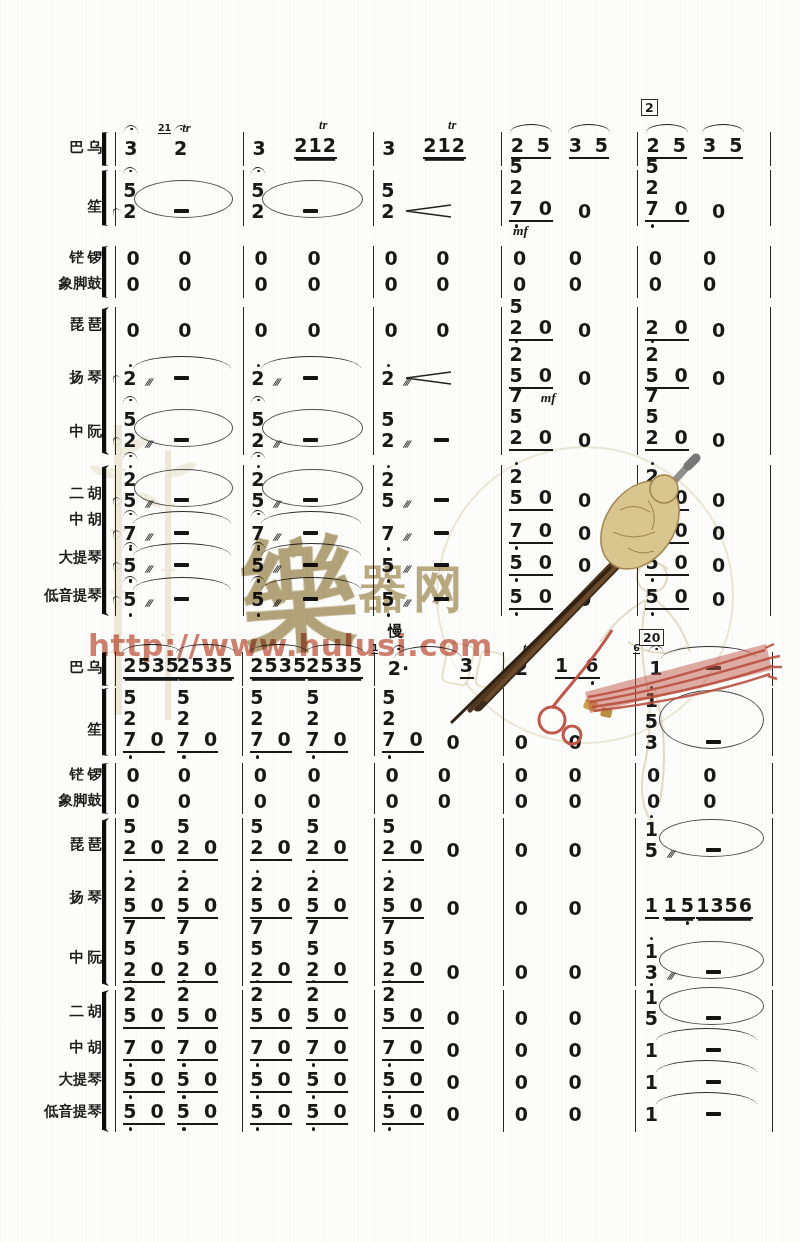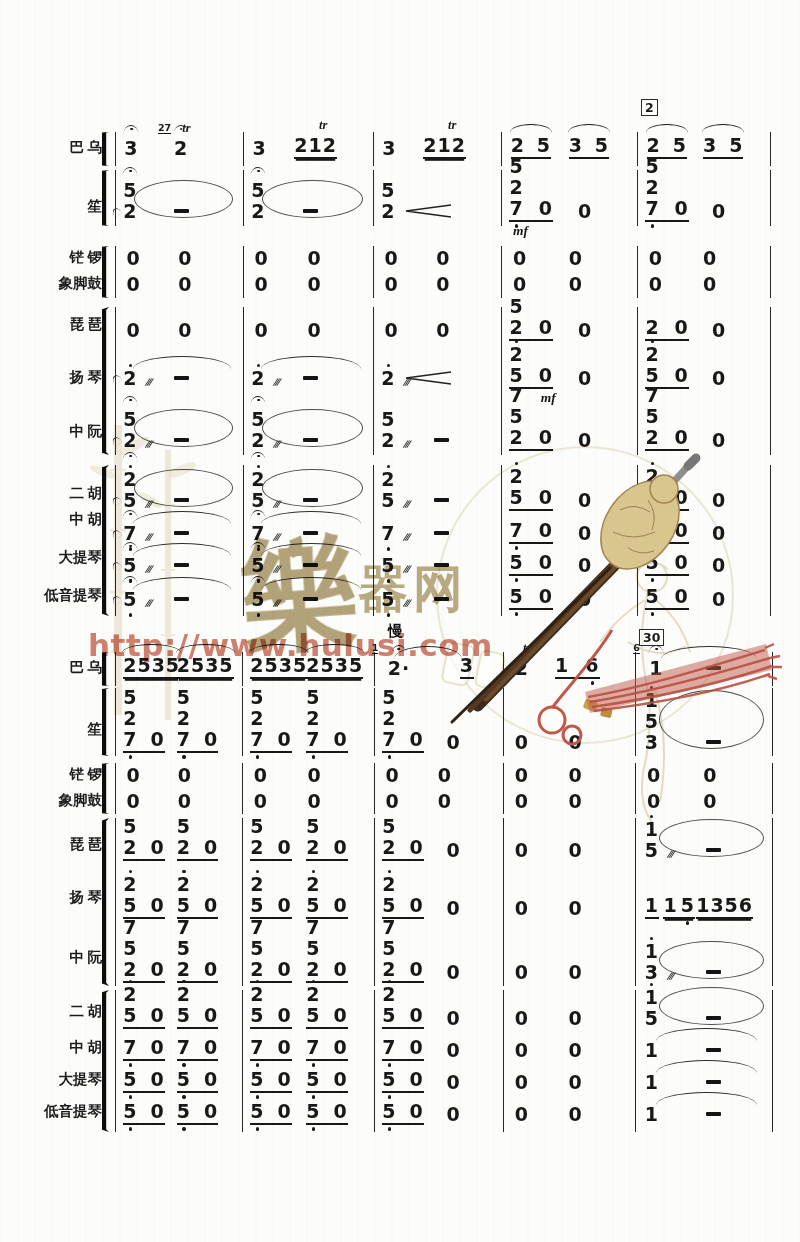--- a/index.html
+++ b/index.html
@@ -132,21 +132,21 @@
         <div class="bar" style="left: 501px; top: 465px; height: 151px;"></div>
         <div class="bar" style="left: 637px; top: 465px; height: 151px;"></div>
         <div class="bar" style="left: 770px; top: 465px; height: 151px;"></div>
         <div class="brk" style="top: 465px; height: 151px;"></div>
         <div class="lbl" style="top: 138px;">巴 乌</div>
         <div class="cell" style="left: 120px; top: 137.5px; width: 118px;">
           <div class="gb" style="left: 4.32px; gap: 6px;">
             <span class="tk"><span class="dg">3</span><div class="fer"></div></span>
           </div>
           <div class="gb" style="left: 54px; gap: 6px;">
-            <span class="tk"><span class="dg">2</span><div class="fer"></div><span class="trm">tr</span><span class="gr">27</span></span>
+            <span class="tk"><span class="dg">2</span><div class="fer"></div><span class="trm">tr</span><span class="gr">21</span></span>
           </div>
         </div>
         <div class="cell" style="left: 248px; top: 137.5px; width: 120px;">
           <div class="gb" style="left: 4.4px; gap: 6px;">
             <span class="tk"><span class="dg">3</span></span>
           </div>
           <div class="gb u2" style="left: 46.2px; gap: 6px;">
             <span class="tk"><span class="dg">212</span><span class="trm">tr</span></span>
           </div>
         </div>
@@ -1284,21 +1284,21 @@
         <div class="cell" style="left: 640px; top: 1103.5px; width: 127px;">
           <div class="gb" style="left: 4.68px; gap: 6px;">
             <span class="tk"><span class="dg">1</span></span>
           </div>
           <div class="dash" style="left: 65.52px;"></div>
         </div>
       </div>
     </div>
 
   <div class="rm" id="rm15" style="z-index:5">2</div>
-  <div class="rm" id="rm20" style="z-index:5">30</div>
+  <div class="rm" id="rm20" style="z-index:5">20</div>
   <div class="tempo" style="z-index:5">慢</div>
 
   <div class="wm" id="wmM" style="z-index:3">樂</div>
   <div class="wm" id="wmU" style="z-index:3">http://www.hulusi.com</div>
   <div class="wm" id="wmR" style="z-index:3">器网</div>
 
   <div class="layer" style="z-index:4">
     <svg width="800" height="1242" viewBox="0 0 800 1242">
       <g>
         <path d="M624,556 L478,706" stroke="#3a2a1b" stroke-width="11" stroke-linecap="round"></path>

